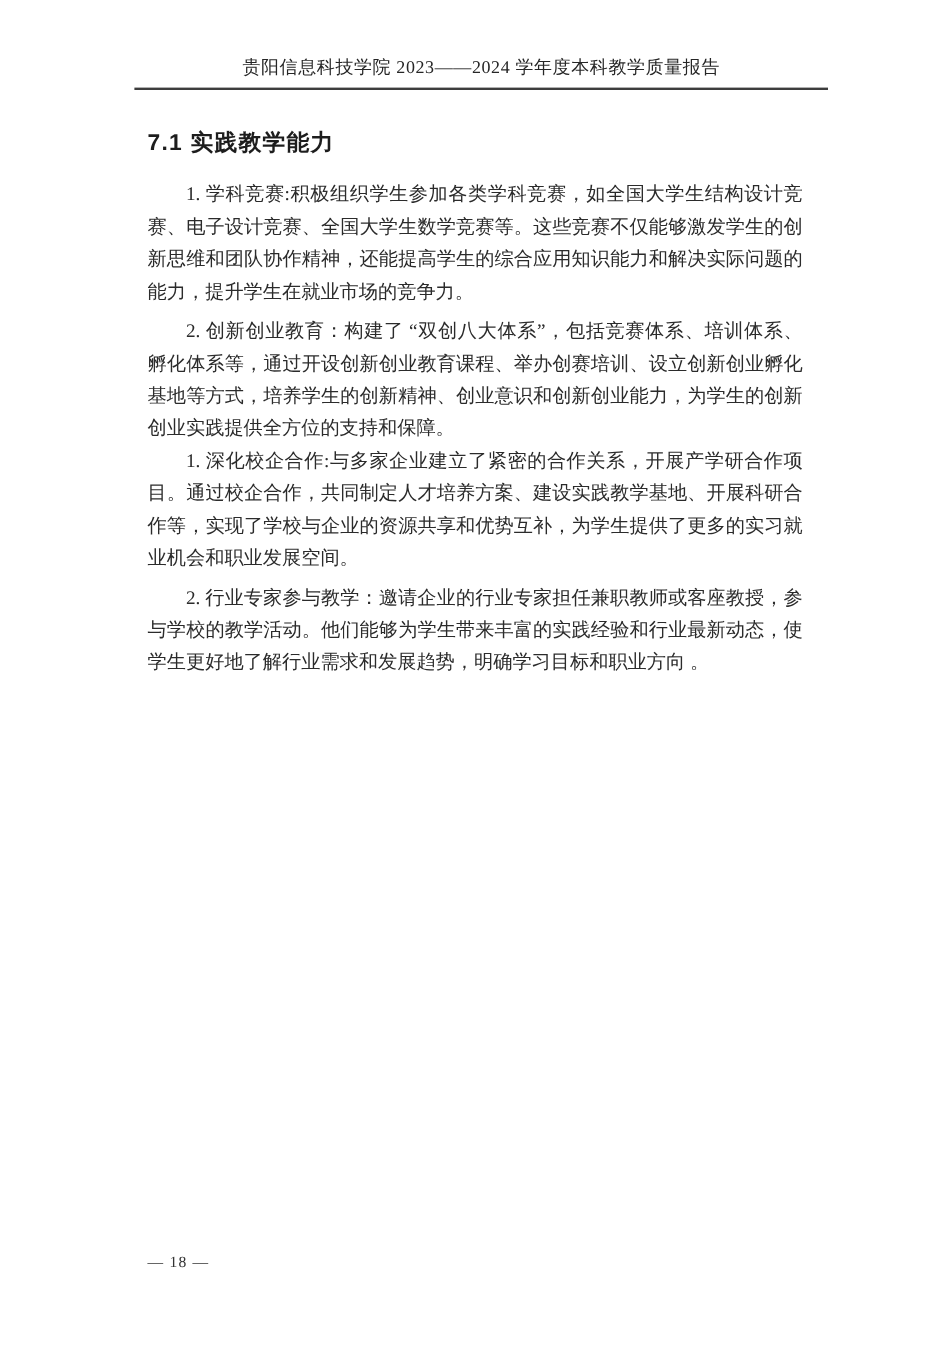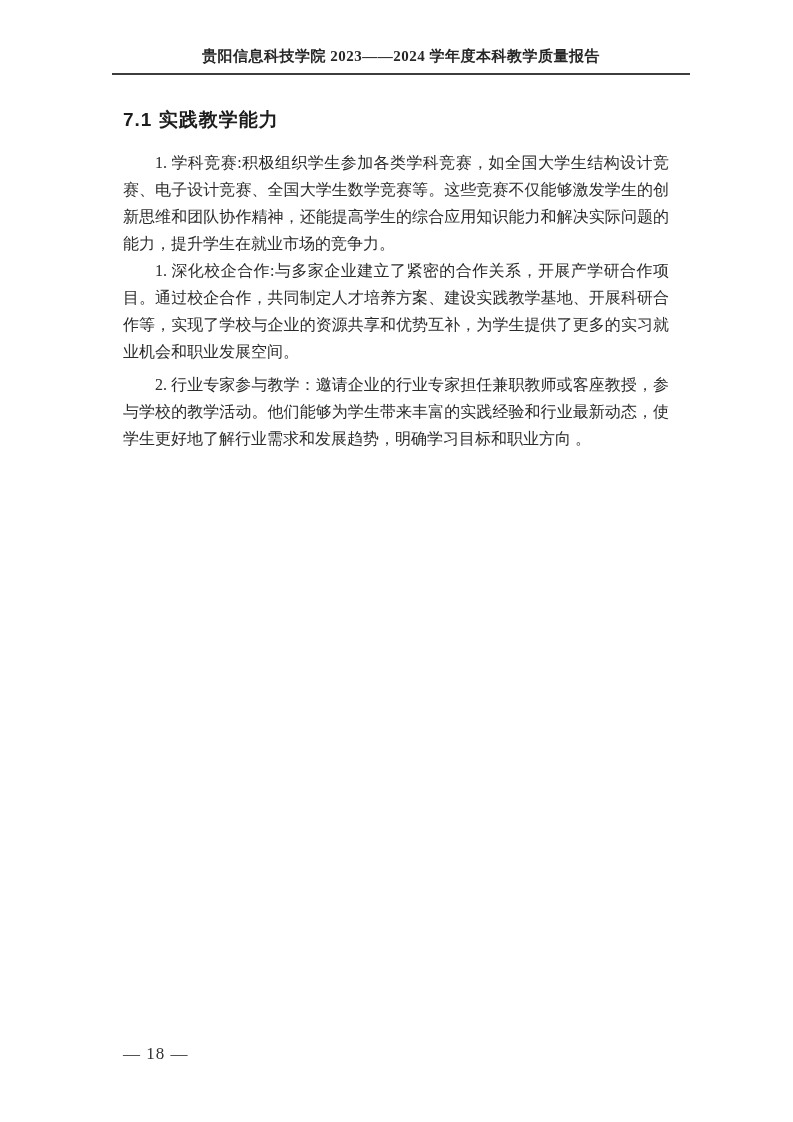--- a/index.html
+++ b/index.html
@@ -15,21 +15,21 @@
     position: absolute;
     left: 112px;
     top: 47px;
     width: 578px;
     text-align: center;
     border-bottom: 2px solid #3d3d3d;
     padding-bottom: 7px;
   }
   .header-title {
     font-size: 15px;
-    font-weight: 700;
+    font-weight: 400;
     color: #262626;
     letter-spacing: 0.5px;
     white-space: nowrap;
   }
   .content {
     position: absolute;
     left: 123px;
     top: 107px;
     width: 546px;
     color: #2b2b2b;
@@ -50,21 +50,21 @@
     text-align: justify;
     text-indent: 2em;
     margin: 0;
     color: #2b2b2b;
   }
   .para + .para { margin-top: 6px; }
   .page-footer {
     position: absolute;
     left: 123px;
     top: 1044px;
-    font-size: 17px;
+    font-size: 13px;
     color: #333333;
     letter-spacing: 1px;
   }
 </style>
 </head>
 <body>
 
 <div class="page">
 
   <header class="page-header">
@@ -72,20 +72,21 @@
   </header>
 
   <main class="content">
 
     <section>
       <h2 class="sec-heading">7.1 实践教学能力</h2>
     </section>
 
     <section>
       <p class="para">1. 学科竞赛:积极组织学生参加各类学科竞赛，如全国大学生结构设计竞赛、电子设计竞赛、全国大学生数学竞赛等。这些竞赛不仅能够激发学生的创新思维和团队协作精神，还能提高学生的综合应用知识能力和解决实际问题的能力，提升学生在就业市场的竞争力。</p>
+      <p class="para">2. 创新创业教育：构建了 “双创八大体系”，包括竞赛体系、培训体系、孵化体系等，通过开设创新创业教育课程、举办创赛培训、设立创新创业孵化基地等方式，培养学生的创新精神、创业意识和创新创业能力，为学生的创新创业实践提供全方位的支持和保障。</p>
     </section>
 
     <section>
       <p class="para">1. 深化校企合作:与多家企业建立了紧密的合作关系，开展产学研合作项目。通过校企合作，共同制定人才培养方案、建设实践教学基地、开展科研合作等，实现了学校与企业的资源共享和优势互补，为学生提供了更多的实习就业机会和职业发展空间。</p>
       <p class="para">2. 行业专家参与教学：邀请企业的行业专家担任兼职教师或客座教授，参与学校的教学活动。他们能够为学生带来丰富的实践经验和行业最新动态，使学生更好地了解行业需求和发展趋势，明确学习目标和职业方向 。</p>
     </section>
 
   </main>
 
   <footer class="page-footer">

